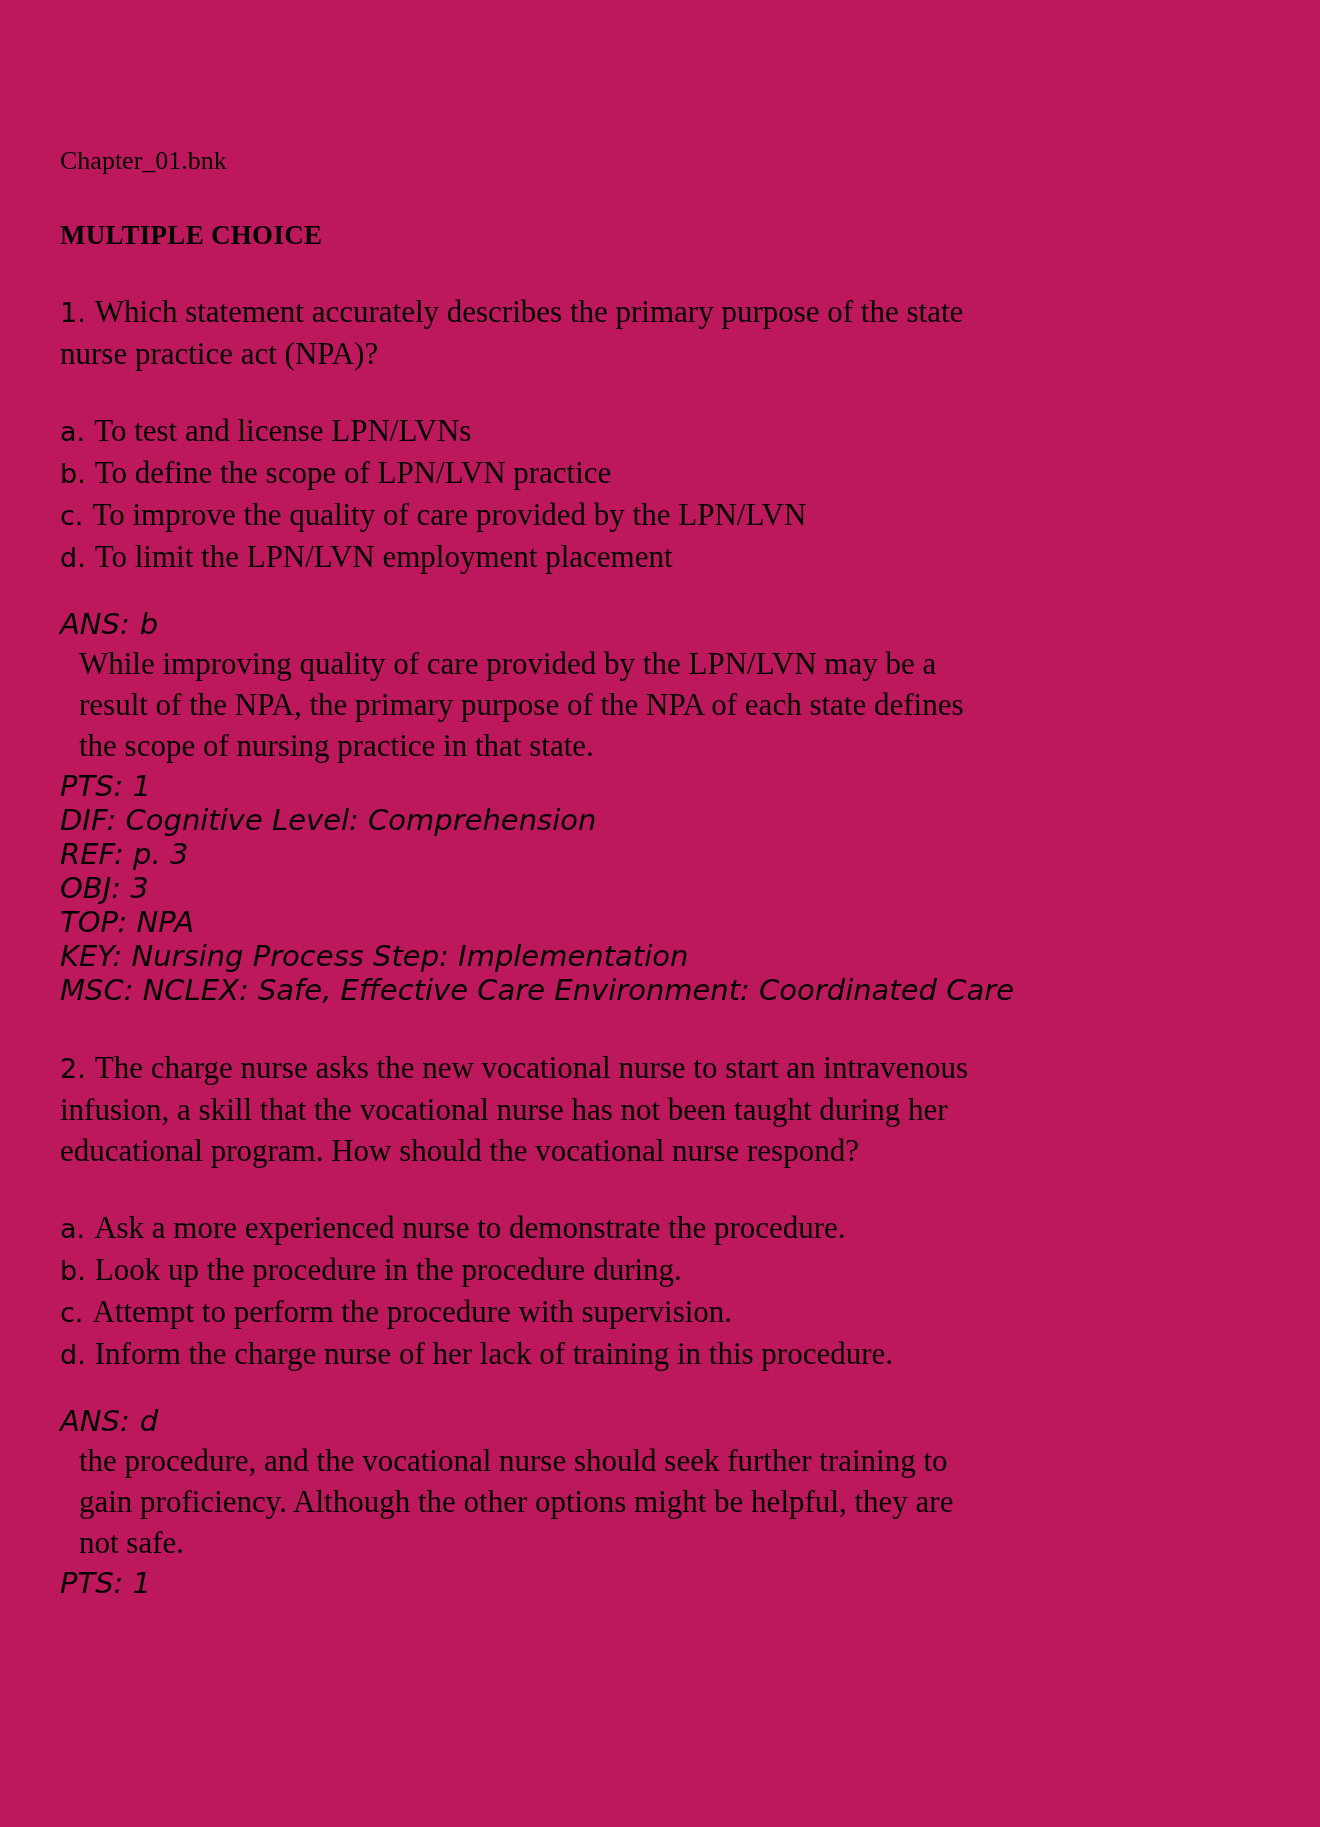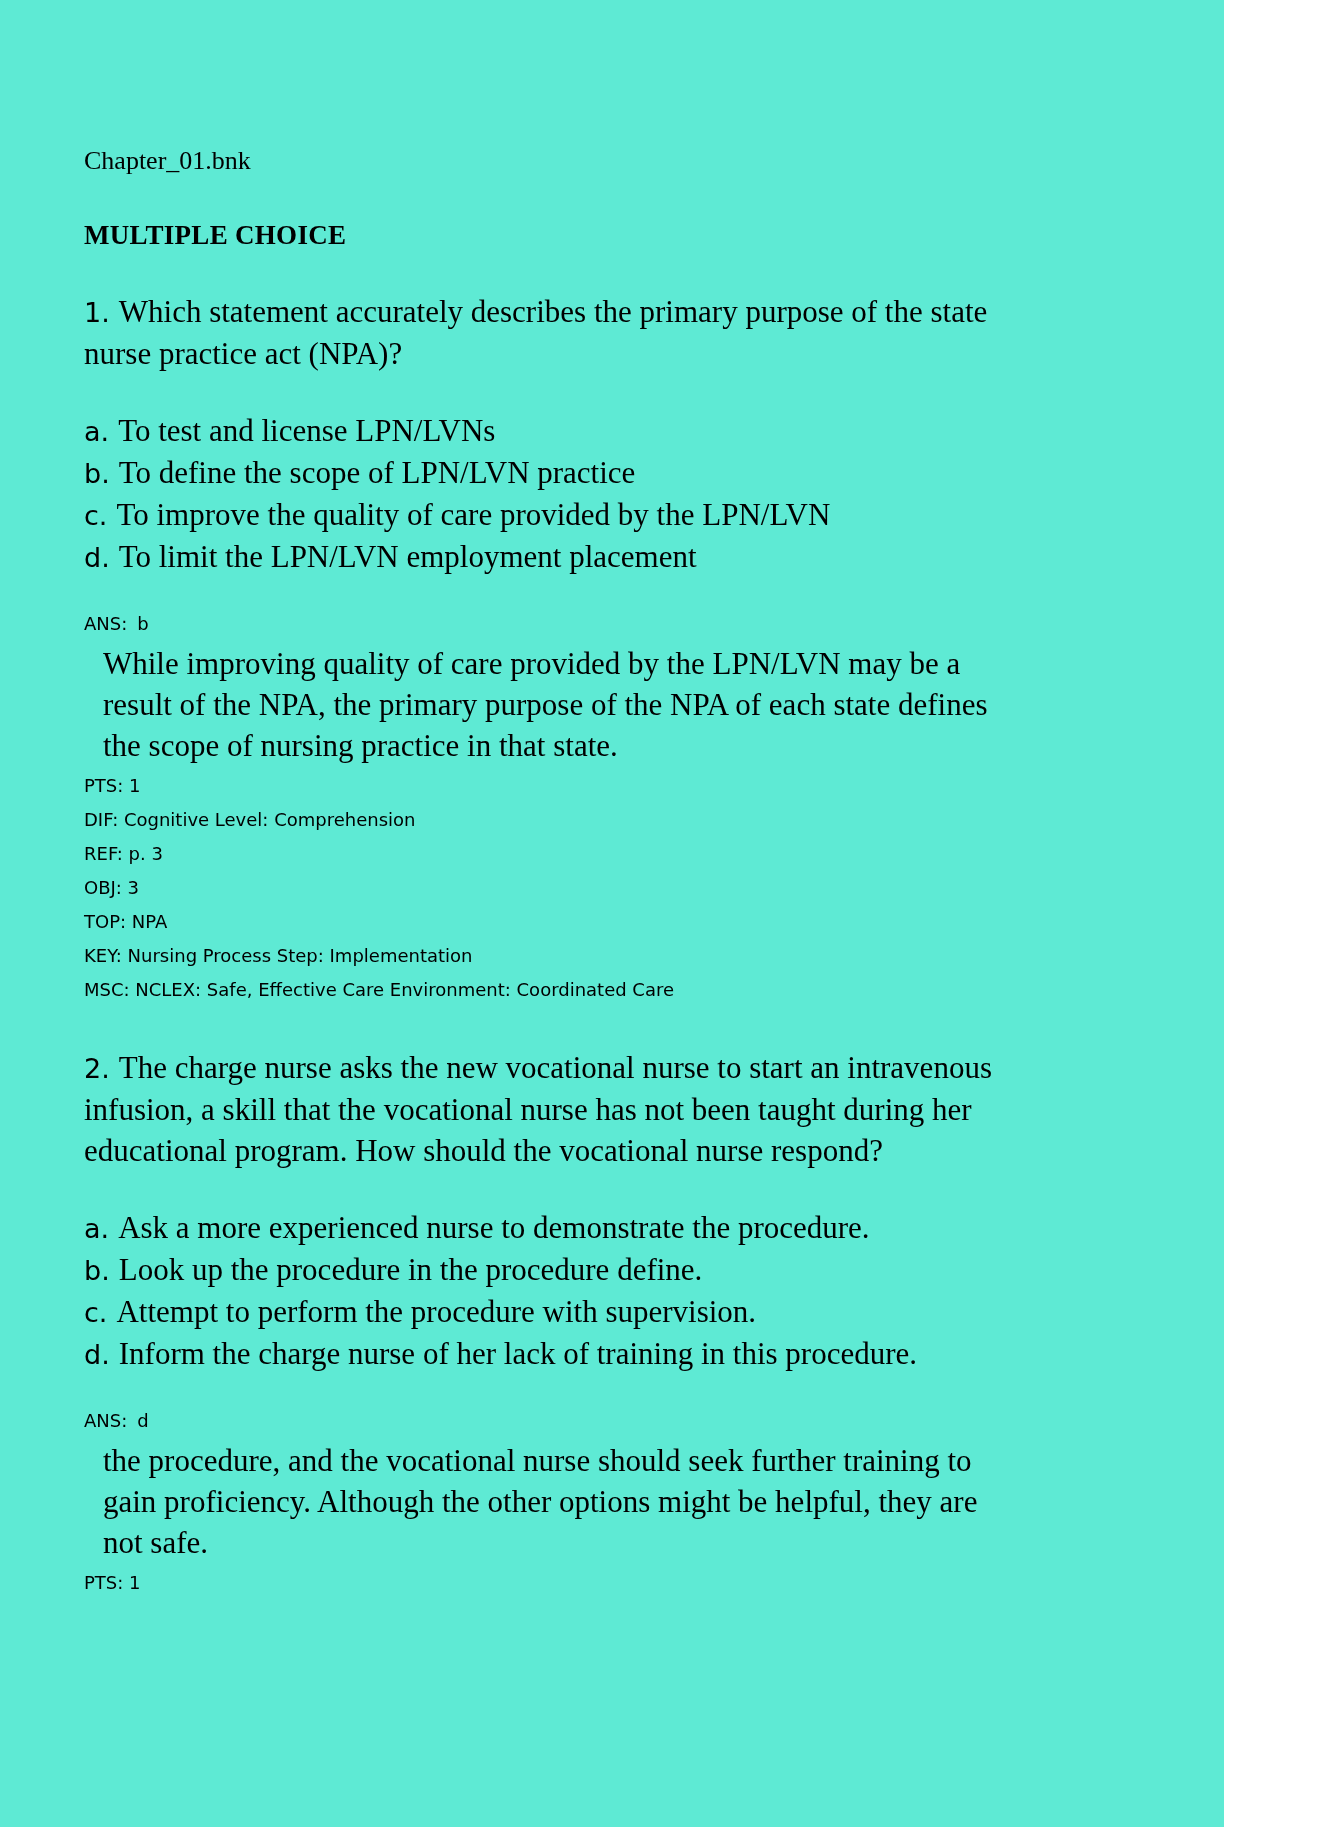--- a/index.html
+++ b/index.html
@@ -8,46 +8,47 @@
     background: #ffffff;
     color: #000000;
   }
   body {
     width: 1320px;
     height: 1827px;
     overflow: hidden;
   }
   .page {
     box-sizing: border-box;
-    width: 1224px;
+    width: 1320px;
     height: 1827px;
-    padding: 146px 40px 0 84px;
-    background: #5eead4;
+    padding: 146px 40px 0 60px;
+    background: #be185d;
   }
   .line { white-space: nowrap; }
 
   .file-label {
     margin: 0;
     font: 26px/30px "Liberation Serif", serif;
   }
   .section-heading {
     margin: 44px 0 0 0;
     font: bold 27px/31px "Liberation Serif", serif;
     letter-spacing: 0.3px;
   }
 
   .serif {
     font-family: "Liberation Serif", serif;
     font-size: 31px;
     line-height: 41px;
   }
   .sans {
     font-family: "DejaVu Sans", sans-serif;
-    font-size: 18px;
+    font-size: 29px;
     line-height: 34px;
+    font-style: italic;
   }
 
   .q-text   { margin-top: 40px; }
   .q-options{ margin-top: 36px; }
 
   .marker {
     font-family: "DejaVu Sans", sans-serif;
     font-size: 27px;
     margin-right: 9px;
   }
@@ -98,21 +99,21 @@
   </section>
 
   <section class="question">
     <div class="q-text serif">
           <div class="line"><span class="marker">2.</span>The charge nurse asks the new vocational nurse to start an intravenous</div>
           <div class="line">infusion, a skill that the vocational nurse has not been taught during her</div>
           <div class="line">educational program. How should the vocational nurse respond?</div>
         </div>
     <div class="q-options serif">
           <div class="line option"><span class="marker">a.</span><span>Ask a more experienced nurse to demonstrate the procedure.</span></div>
-          <div class="line option"><span class="marker">b.</span><span>Look up the procedure in the procedure define.</span></div>
+          <div class="line option"><span class="marker">b.</span><span>Look up the procedure in the procedure during.</span></div>
           <div class="line option"><span class="marker">c.</span><span>Attempt to perform the procedure with supervision.</span></div>
           <div class="line option"><span class="marker">d.</span><span>Inform the charge nurse of her lack of training in this procedure.</span></div>
         </div>
     <div class="ans-line sans">
       <span class="ans-label">ANS:</span><span class="ans-value">d</span>
     </div>
     <div class="rationale serif">
           <div class="line">the procedure, and the vocational nurse should seek further training to</div>
           <div class="line">gain proficiency. Although the other options might be helpful, they are</div>
           <div class="line">not safe.</div>

